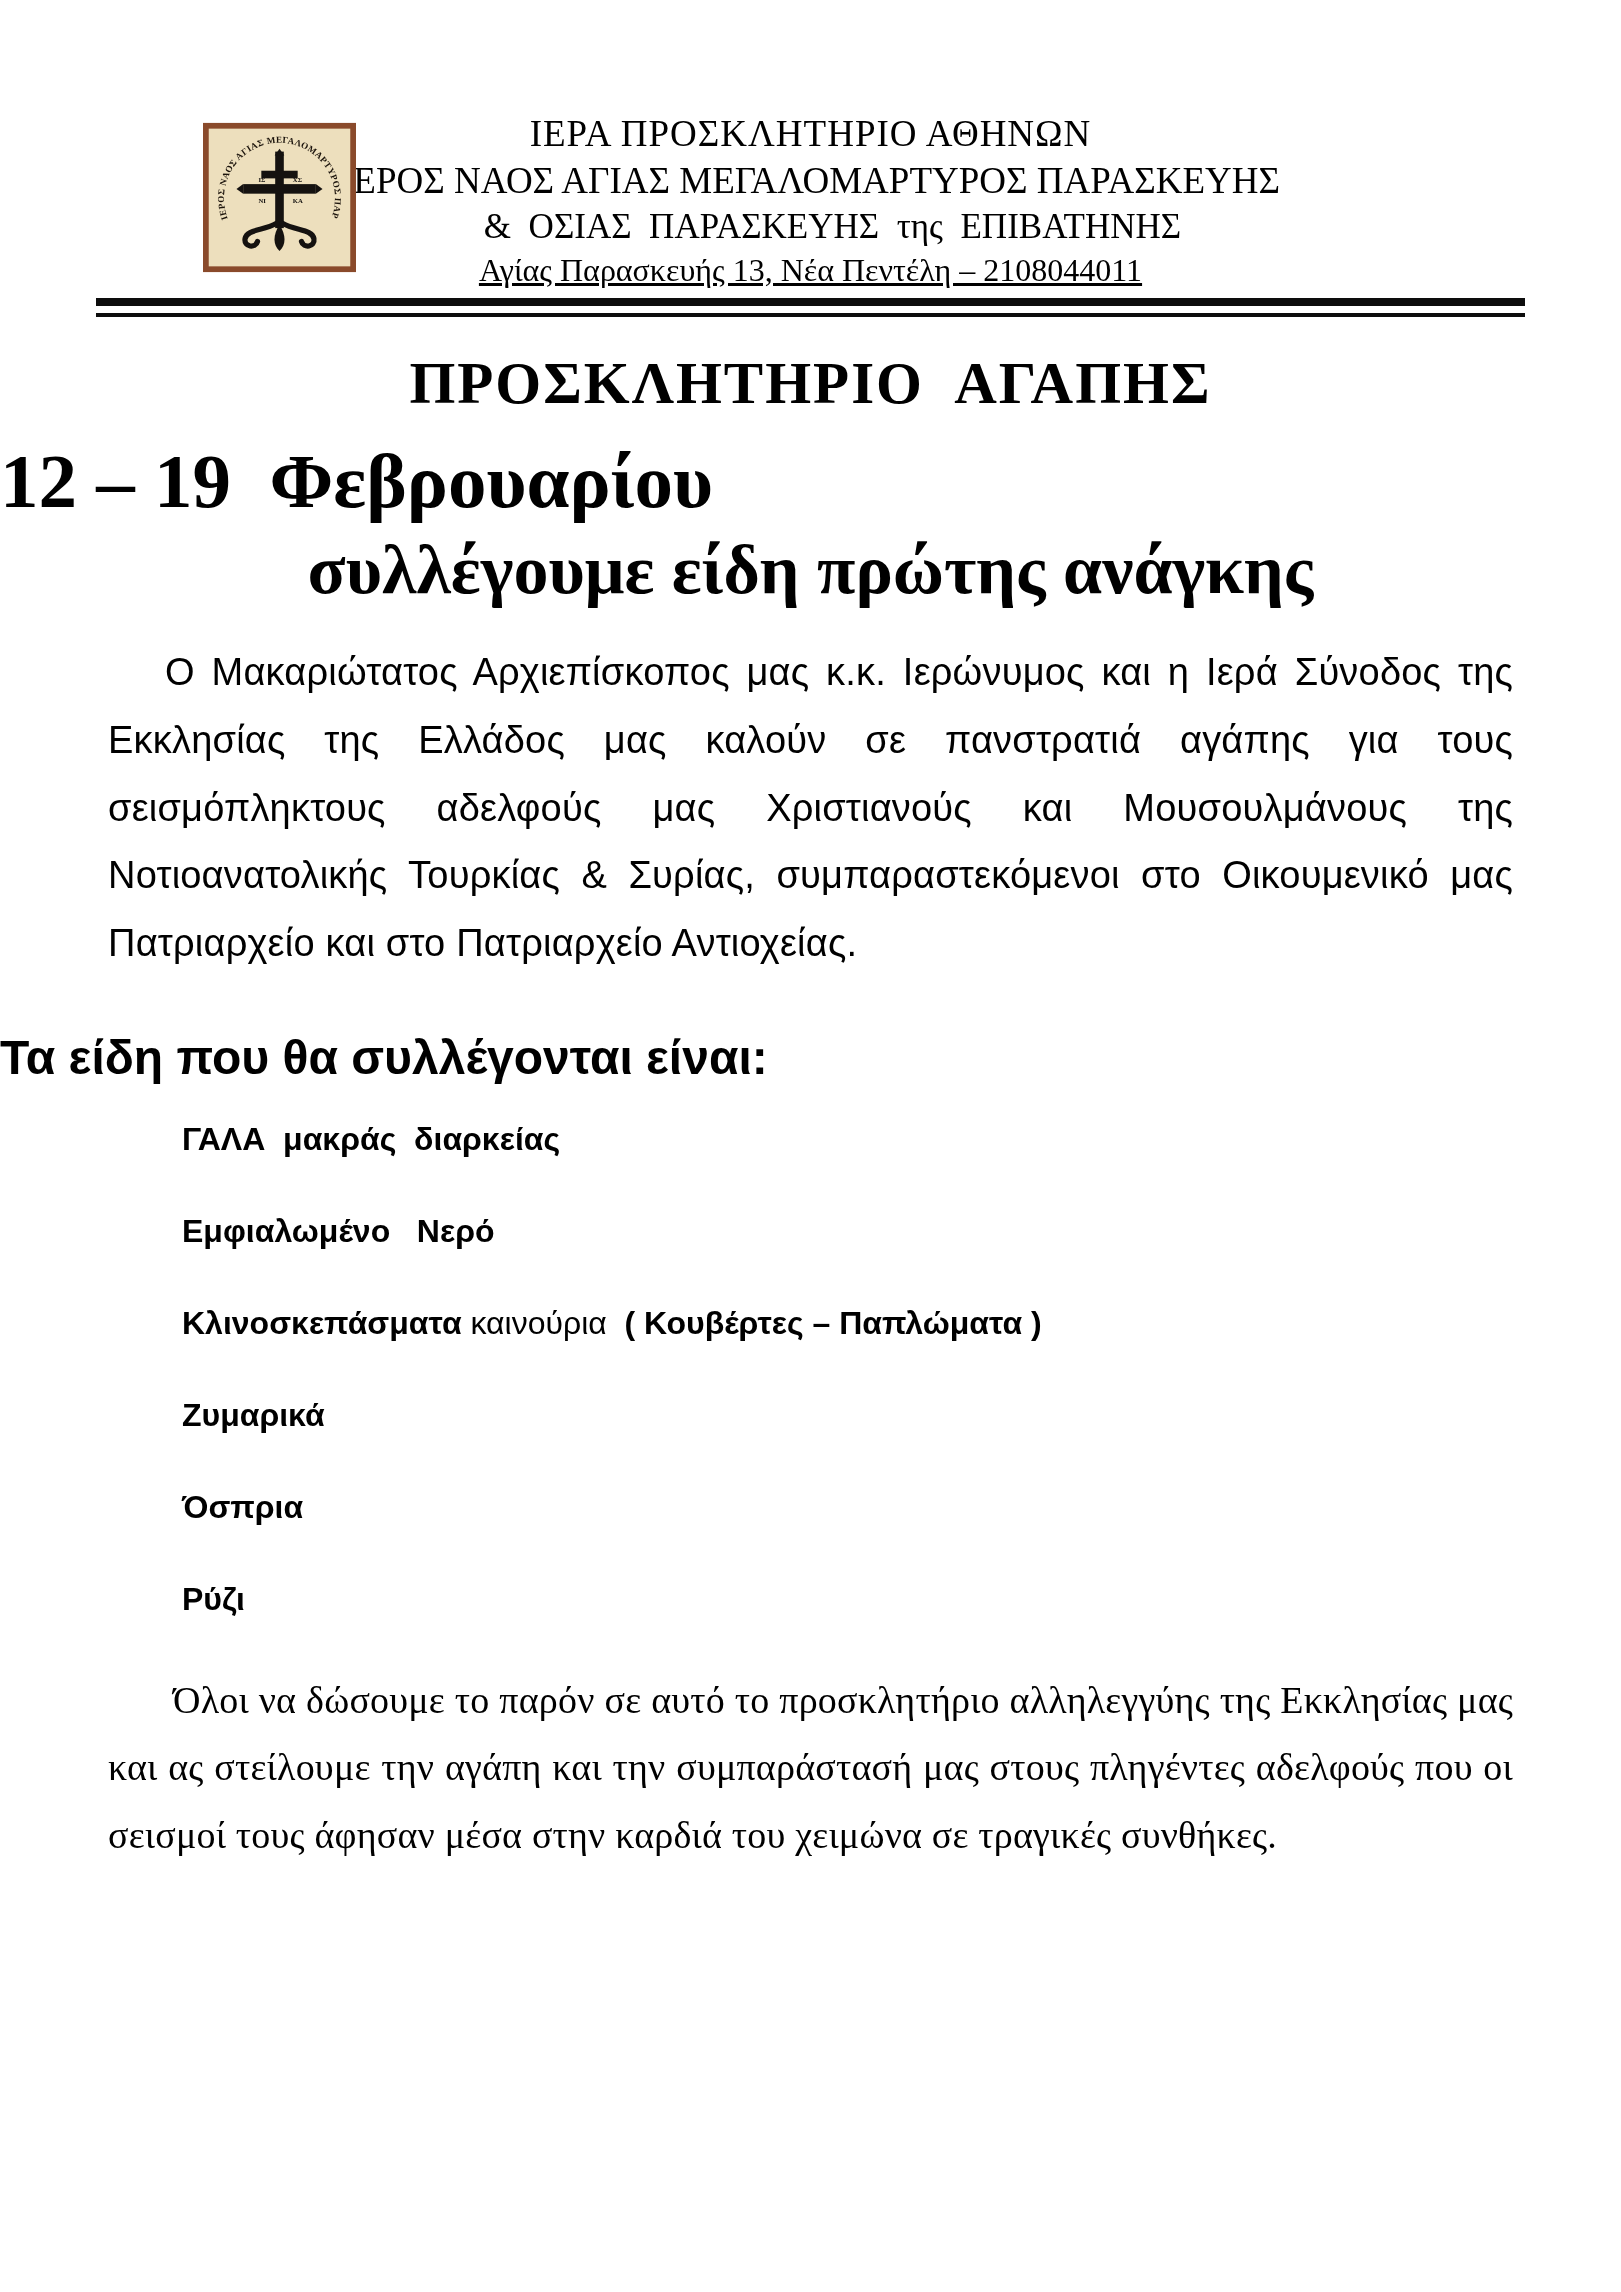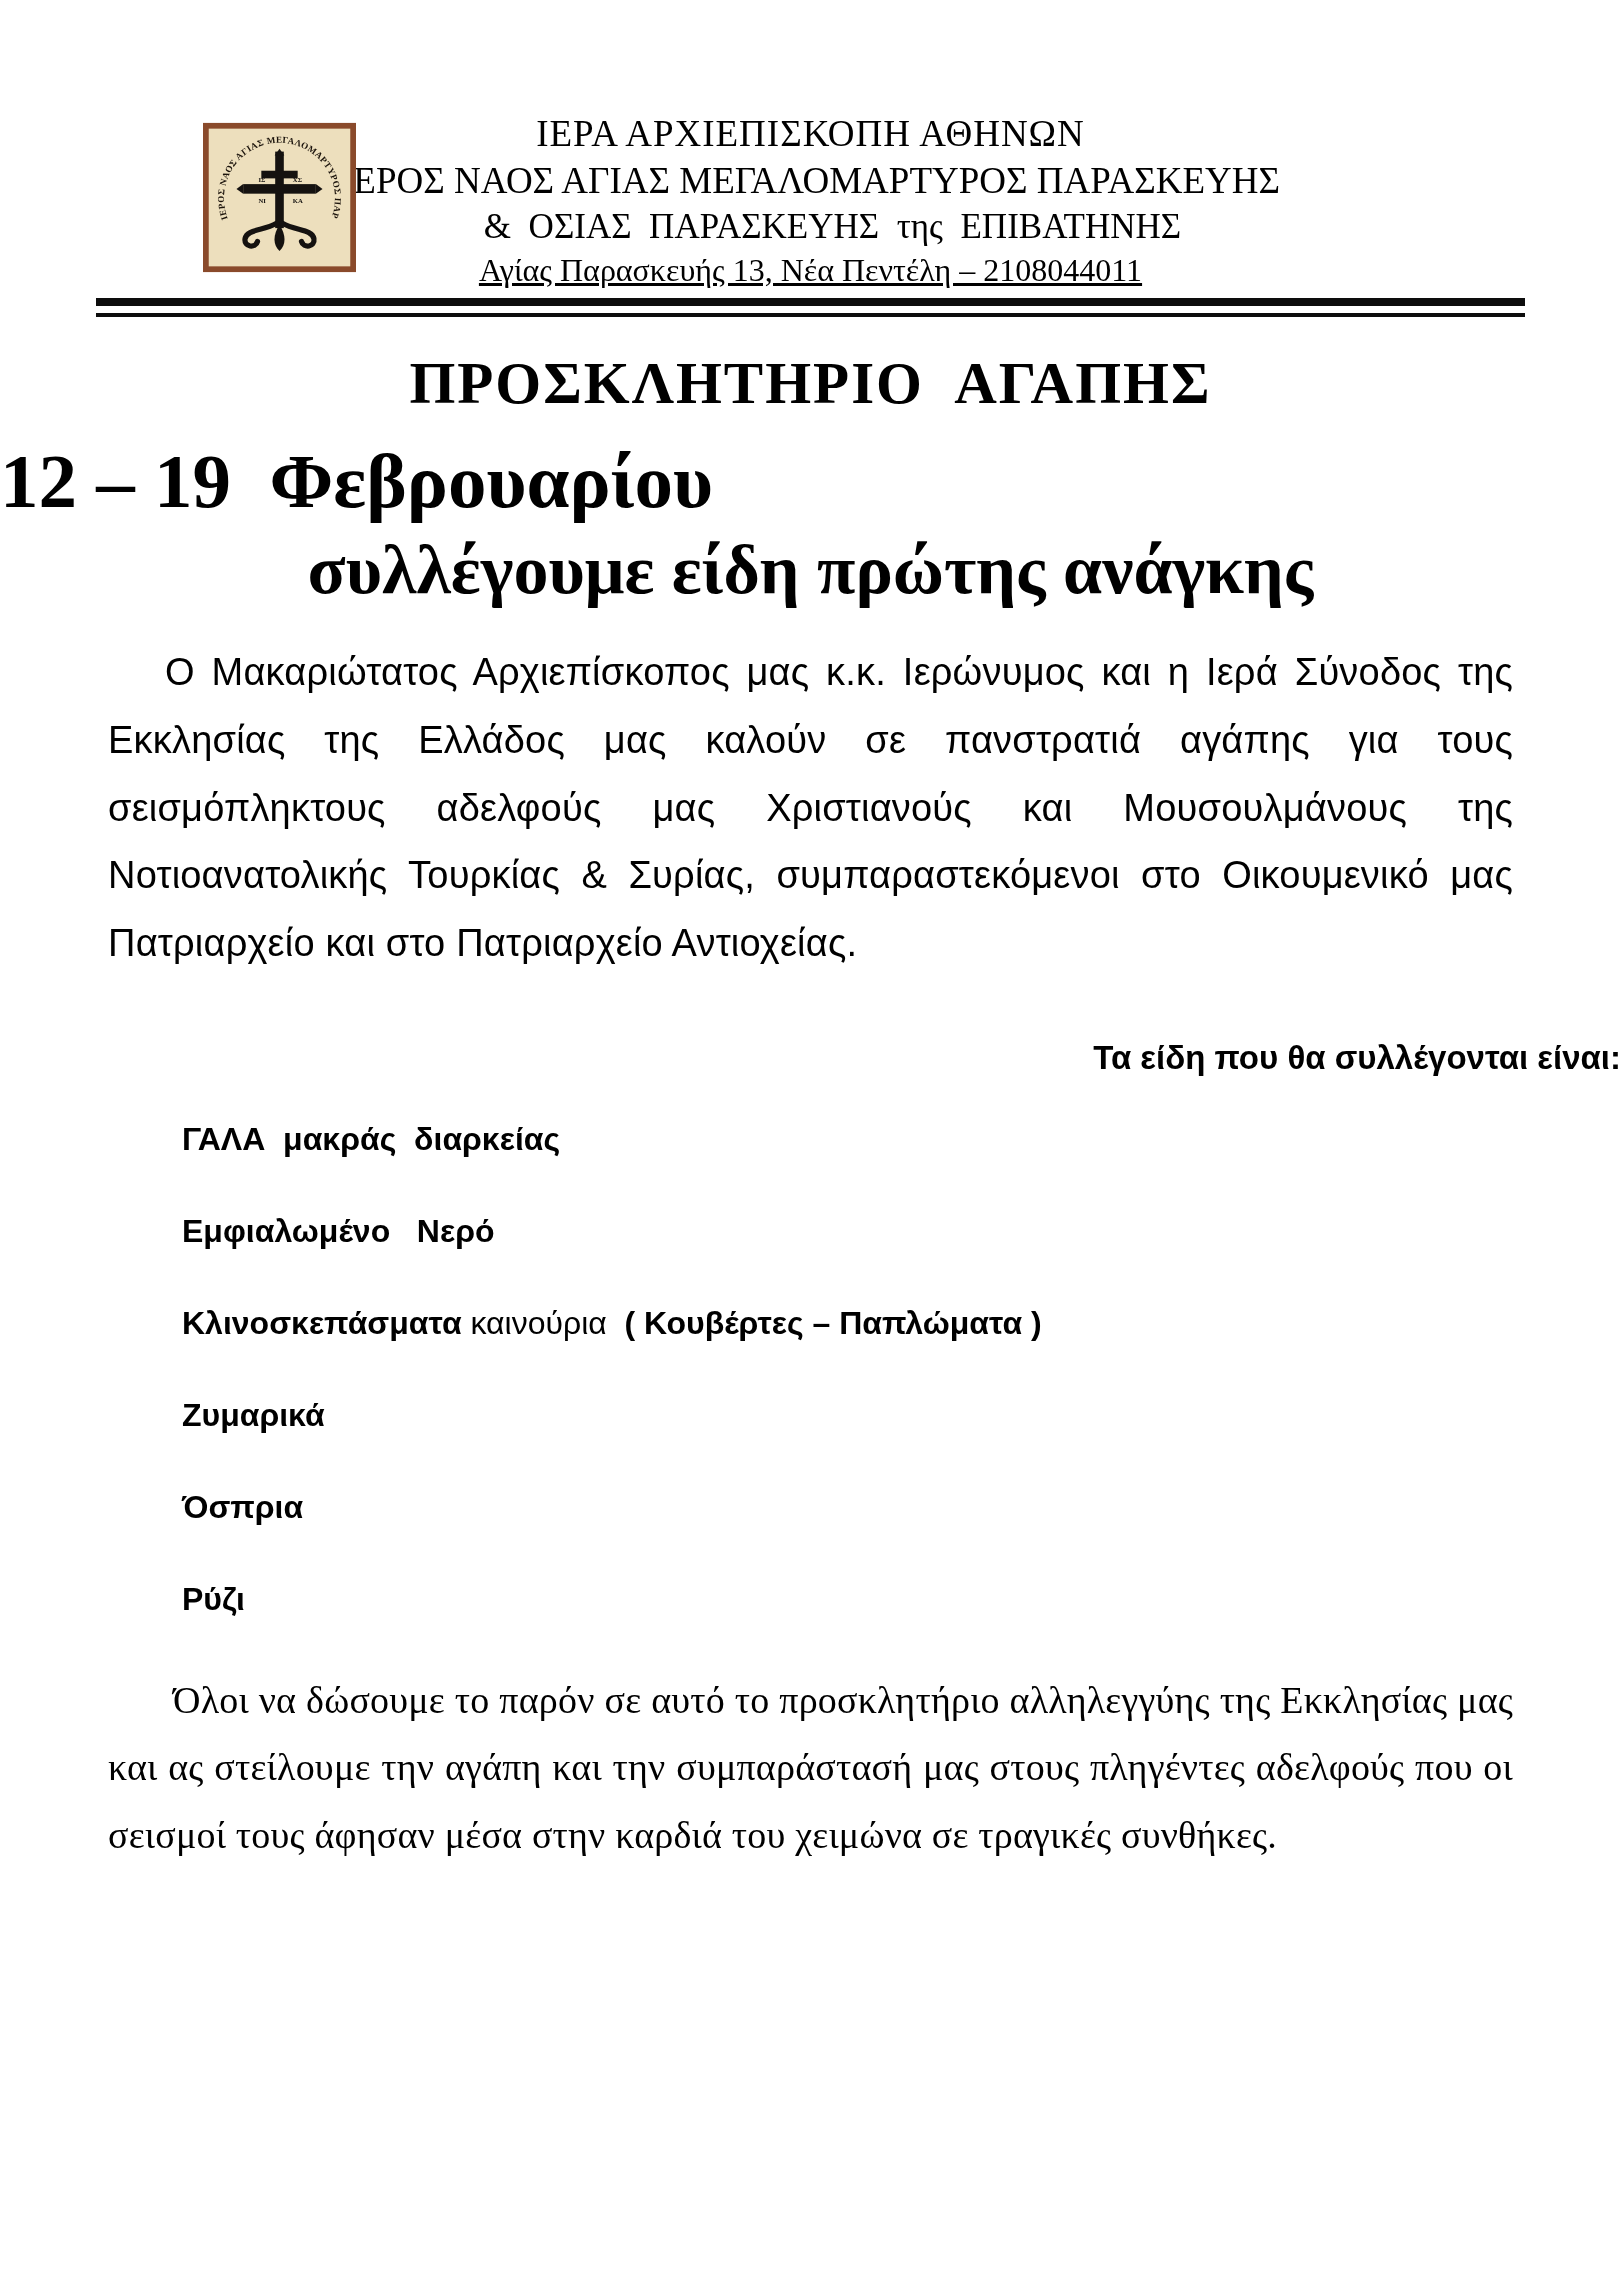--- a/index.html
+++ b/index.html
@@ -60,23 +60,23 @@
     margin:29px 108px 0 108px;
     font-size:38px; line-height:1.78;
     text-align:justify;
     letter-spacing:0.2px;
   }
   .para1 { text-indent:57px; }
   .para2 { text-indent:65px; margin-top:43px;font-family:Liberation Serif, serif; }
   
   .items-heading {
     margin-top:55px;
-    text-align:right;
+    text-align:left;
     font-weight:bold;
-    font-size:33px; line-height:49px;
+    font-size:48px; line-height:49px;
   }
   .items { margin:33px 98px 0 182px; }
   .item {
     font-size:32px; font-weight:bold;
     line-height:49px;
     margin-bottom:43px;
     white-space:pre-wrap;
   }
   .item .reg { font-weight:normal; }
   
@@ -115,21 +115,21 @@
     </g>
     <g fill="#151210" font-size="7" font-family="Liberation Serif, DejaVu Serif, serif" font-weight="bold">
       <text x="58" y="62">ΙΣ</text>
       <text x="94" y="62">ΧΣ</text>
       <text x="58" y="84">ΝΙ</text>
       <text x="94" y="84">ΚΑ</text>
     </g>
   </svg>
 
   <div class="header-block">
-    <div class="header-line1">ΙΕΡΑ ΑΡΧΙΕΠΙΣΚΟΠΗ ΑΘΗΝΩΝ</div>
+    <div class="header-line1">ΙΕΡΑ ΠΡΟΣΚΛΗΤΗΡΙΟ ΑΘΗΝΩΝ</div>
     <div class="header-line2">ΙΕΡΟΣ ΝΑΟΣ ΑΓΙΑΣ ΜΕΓΑΛΟΜΑΡΤΥΡΟΣ ΠΑΡΑΣΚΕΥΗΣ</div>
     <div class="header-line3">&amp; ΟΣΙΑΣ ΠΑΡΑΣΚΕΥΗΣ της ΕΠΙΒΑΤΗΝΗΣ</div>
     <div class="header-address">Αγίας Παρασκευής 13, Νέα Πεντέλη – 2108044011</div>
   </div>
 
   <div class="rule"></div>
 
   <div class="title">ΠΡΟΣΚΛΗΤΗΡΙΟ  ΑΓΑΠΗΣ</div>
   <div class="dateline">12 – 19  Φεβρουαρίου</div>
   <div class="subtitle">συλλέγουμε είδη πρώτης ανάγκης</div>

